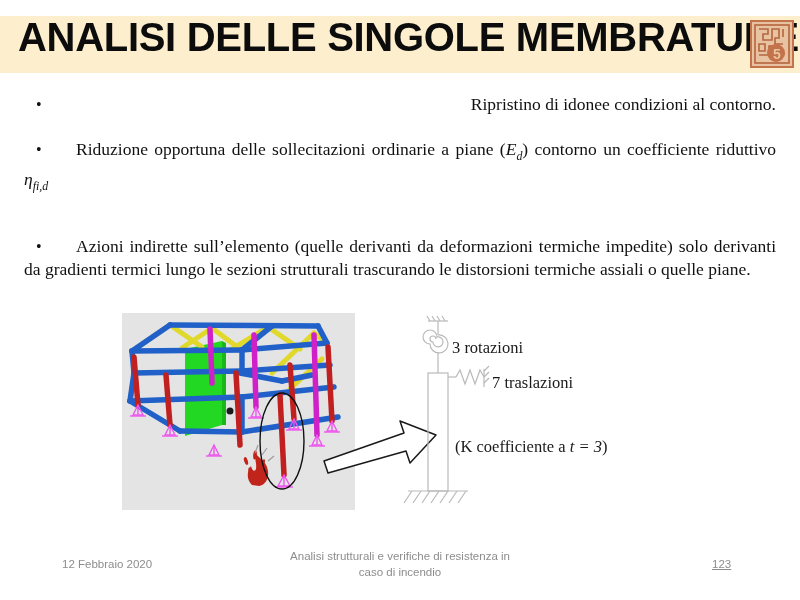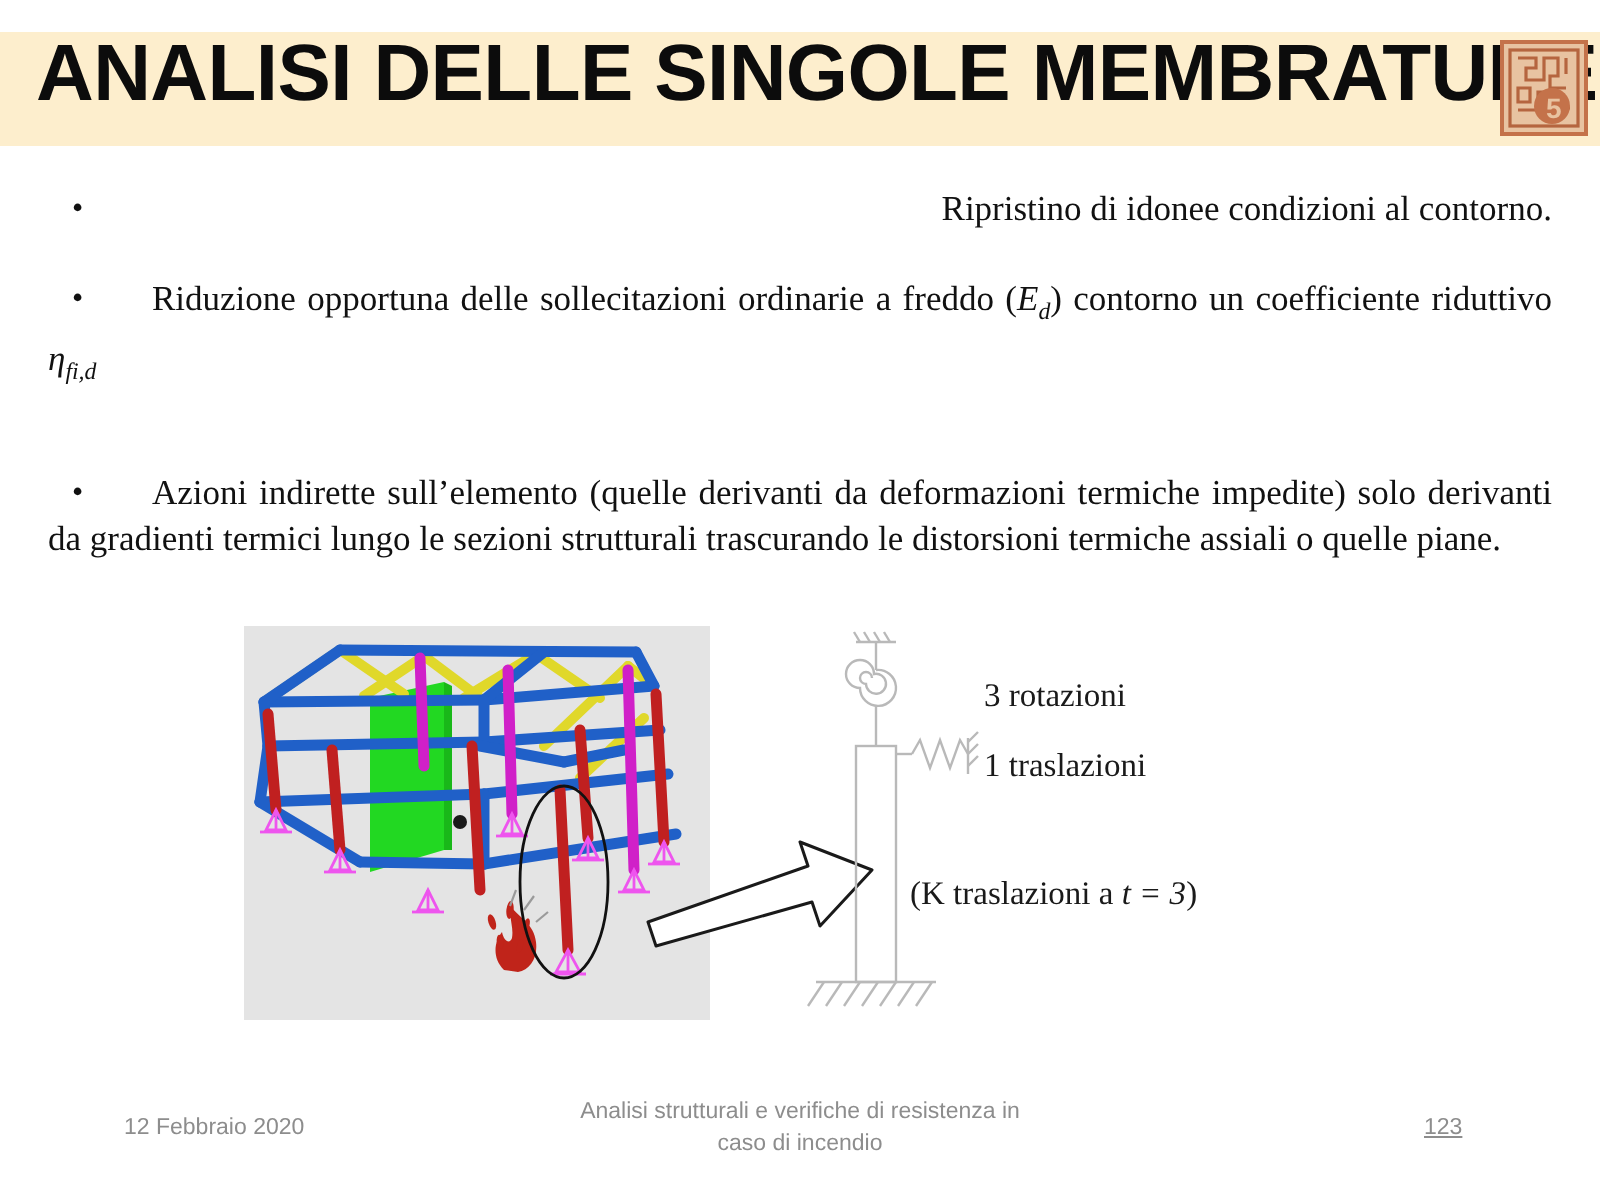--- a/index.html
+++ b/index.html
@@ -98,21 +98,21 @@
     left:400px; top:10px;
     width:110px; height:200px;
   }
   .lbl{
     position:absolute;
     font-family:"Liberation Serif", serif;
     font-size:16.5px;
     color:#1a1a1a;
     white-space:nowrap;
   }
-  .lbl-rot{ left:492px; top:33px; }
+  .lbl-rot{ left:452px; top:33px; }
   .lbl-tra{ left:492px; top:68px; }
   .lbl-k{   left:455px; top:132px; }
 
   
   .footer{
     position:absolute;
     left:0; bottom:0; width:670px; height:56px;
     font-family:"Liberation Sans", sans-serif;
     color:#8d8d8d;
     font-size:11.5px;
@@ -153,21 +153,21 @@
 
   <div class="body-block">
 
     <p class="para p1">
       <span class="bul">•</span>
       <span class="ptext">Ripristino di idonee condizioni al contorno.</span>
     </p>
 
     <p class="para p2">
       <span class="bul">•</span>
-      <span class="ptext"><span>Riduzione opportuna delle sollecitazioni ordinarie a freddo (</span><span class="it">E</span><sub>d</sub><span>) contorno un coefficiente riduttivo </span><span class="it">η</span><sub>fi,d</sub></span>
+      <span class="ptext"><span>Riduzione opportuna delle sollecitazioni ordinarie a piane (</span><span class="it">E</span><sub>d</sub><span>) contorno un coefficiente riduttivo </span><span class="it">η</span><sub>fi,d</sub></span>
     </p>
 
     <p class="para p3">
       <span class="bul">•</span>
       <span class="ptext">Azioni indirette sull’elemento (quelle derivanti da deformazioni termiche impedite) solo derivanti da gradienti termici lungo le sezioni strutturali trascurando le distorsioni termiche assiali o quelle piane.</span>
     </p>
 
   </div>
 
   <div class="figure-area">
@@ -338,22 +338,22 @@
           <line x1="30" y1="176" x2="22" y2="188"></line>
           <line x1="39" y1="176" x2="31" y2="188"></line>
           <line x1="48" y1="176" x2="40" y2="188"></line>
           <line x1="57" y1="176" x2="49" y2="188"></line>
           <line x1="66" y1="176" x2="58" y2="188"></line>
         </g>
       </svg>
     </div>
 
     <div class="lbl lbl-rot">3 rotazioni</div>
-    <div class="lbl lbl-tra">1 traslazioni</div>
-    <div class="lbl lbl-k"><span>(K traslazioni a </span><span class="it">t = 3</span><span>)</span></div>
+    <div class="lbl lbl-tra">7 traslazioni</div>
+    <div class="lbl lbl-k"><span>(K coefficiente a </span><span class="it">t = 3</span><span>)</span></div>
 
   </div>
 
   <div class="footer">
     <div class="f-date">12 Febbraio 2020</div>
     <div class="f-center">
       <div>Analisi strutturali e verifiche di resistenza in</div>
       <div>caso di incendio</div>
     </div>
     <div class="f-num">123</div>

